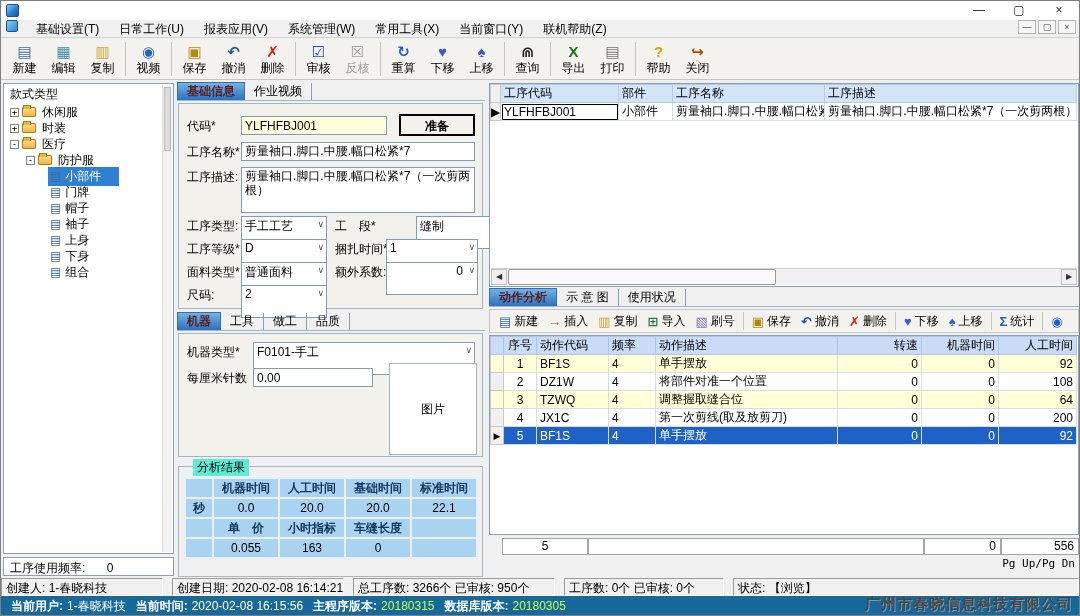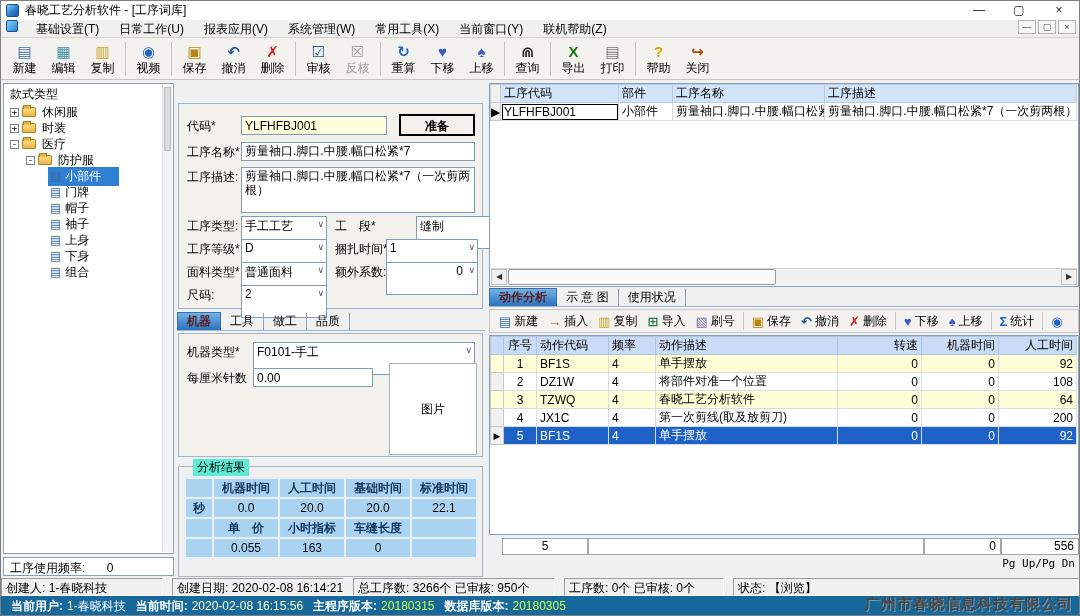--- a/index.html
+++ b/index.html
@@ -136,21 +136,20 @@
   .watermark{position:absolute;right:6px;bottom:1px;font-size:15px;font-weight:bold;color:#4a4540;
              letter-spacing:1px;text-shadow:1px 1px 0 rgba(255,255,255,0.35);}
 </style>
 </head>
 <body>
 
 <div class="app">
 
   <div class="titlebar">
     <span class="app-icon"></span>
-    <span class="title-text">春晓工艺分析软件 - [工序词库]</span>
     <span class="win-controls">
       <span class="win-btn">—</span>
       <span class="win-btn">▢</span>
       <span class="win-btn">×</span>
     </span>
   </div>
 
   <div class="menubar">
     <span class="mdi-icon"></span>
     <span class="menu-item">基础设置(T)</span>
@@ -313,20 +312,24 @@
         <div class="tree-thumb"></div>
       </div>
   </div>
 
   <div class="panel freq-box">
     <span>工序使用频率:</span>
     <span style="margin-left:18px;">0</span>
   </div>
 
   <div class="mid">
+    <div class="tabbar" style="left:0;top:0;">
+      <span class="tab active">基础信息</span>
+      <span class="tab plain">作业视频</span>
+    </div>
     <div class="gbox" style="left:1px;top:20px;width:305px;height:206px;"></div>
     <span class="flabel" style="left:10px;top:36px;">代码*</span>
     <input class="tinput yellow" style="left: 64px; top: 33px; width: 146px;" value="YLFHFBJ001">
     <div class="btn-default" style="left:222px;top:31px;width:76px;height:22px;">准备</div>
     <span class="flabel" style="left:10px;top:62px;">工序名称*</span>
     <input class="tinput" style="left: 64px; top: 59px; width: 234px;" value="剪量袖口.脚口.中腰.幅口松紧*7">
     <span class="flabel" style="left:10px;top:87px;">工序描述:</span>
     <div class="tarea" style="left:64px;top:84px;width:234px;height:46px;">剪量袖口.脚口.中腰.幅口松紧*7（一次剪两根）</div>
 
     <span class="flabel" style="left:10px;top:136px;">工序类型:</span>
@@ -540,21 +543,21 @@
           <td>将部件对准一个位置</td>
           <td class="r">0</td>
           <td class="r">0</td>
           <td class="r">108</td>
         </tr>
         <tr class="ylw">
           <td class="gut"></td>
           <td class="c">3</td>
           <td>TZWQ</td>
           <td>4</td>
-          <td>春晓工艺分析软件</td>
+          <td>调整握取缝合位</td>
           <td class="r">0</td>
           <td class="r">0</td>
           <td class="r">64</td>
         </tr>
         <tr>
           <td class="gut"></td>
           <td class="c">4</td>
           <td>JX1C</td>
           <td>4</td>
           <td>第一次剪线(取及放剪刀)</td>

